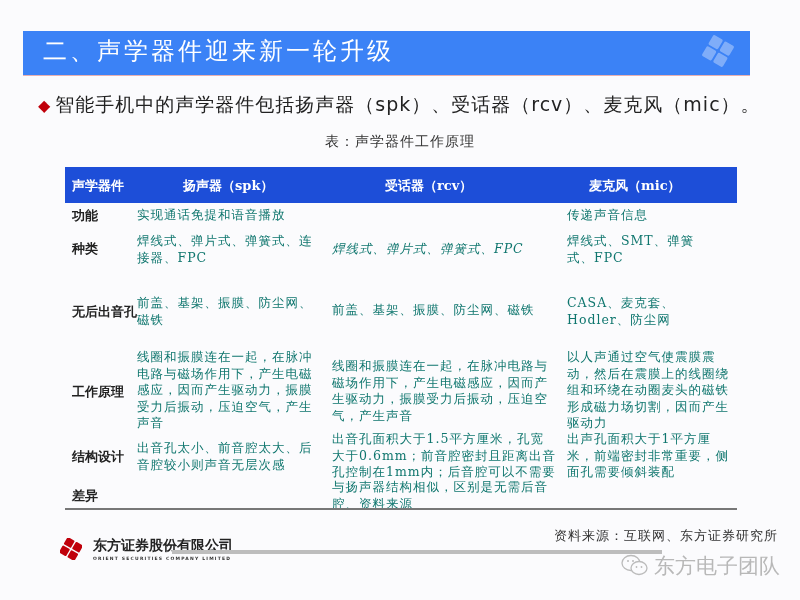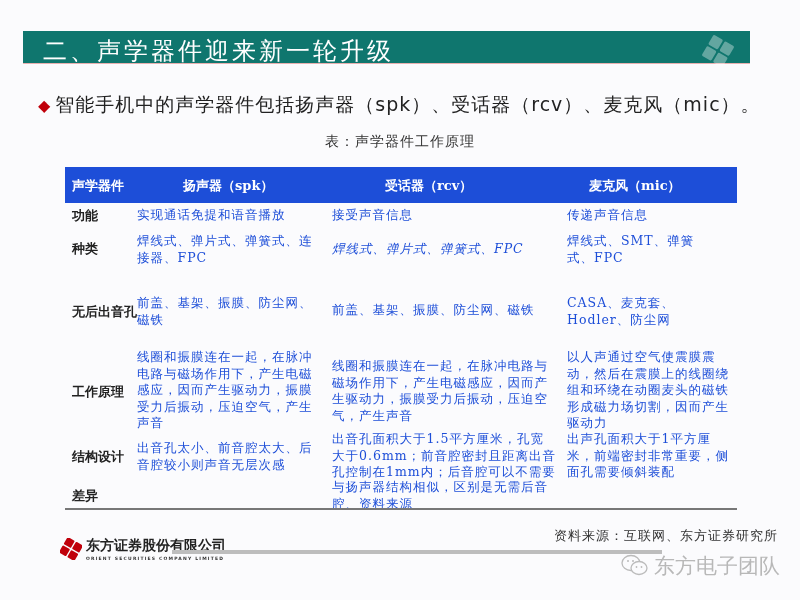--- a/index.html
+++ b/index.html
@@ -1,21 +1,21 @@
 <!DOCTYPE html>
 <html><head>
 <meta charset="utf-8">
 <style>
   * { margin: 0; padding: 0; box-sizing: border-box; }
   html, body { width: 800px; height: 600px; background: #fbfbfd; overflow: hidden; }
   body { position: relative; font-family: "DejaVu Serif", "Liberation Serif", serif; color: #222; }
 
   .title-bar {
-    position: absolute; left: 23px; top: 31px; width: 727px; height: 32px;
-    background: #0f766e; box-shadow: 0 1px 0 #e8b0b0;
+    position: absolute; left: 23px; top: 31px; width: 727px; height: 44px;
+    background: #3b82f6; box-shadow: 0 1px 0 #e8b0b0;
   }
   .title-text {
     position: absolute; left: 20px; top: 4px; color: #fff;
     font-family: "DejaVu Sans", sans-serif; font-size: 24px; letter-spacing: 3px;
     line-height: 32px;
   }
   .title-logo { position: absolute; right: 16px; top: 4px; width: 32px; height: 32px; opacity: 0.35; }
 
   .bullet-line {
     position: absolute; left: 38px; top: 92px; font-size: 19px;
@@ -30,25 +30,25 @@
   }
 
   .table-header {
     position: absolute; left: 65px; top: 167px; width: 672px; height: 36px;
     background: #1d4ed8; color: #fff; font-size: 13px; font-weight: bold;
   }
   .th { position: absolute; top: 10px; }
 
   .table-body { position: absolute; left: 65px; top: 203px; width: 672px; height: 305px; }
   .row-label { position: absolute; left: 7px; font-size: 13px; font-weight: bold; color: #222; }
-  .cell { position: absolute; font-size: 12.5px; line-height: 16.5px; color: #1d4ed8; letter-spacing: 1px; }
+  .cell { position: absolute; font-size: 12.5px; line-height: 16.5px; color: #0f766e; letter-spacing: 1px; }
   .table-bottom-line { position: absolute; left: 65px; top: 508px; width: 672px; height: 2px; background: #777; }
 
   .footer-logo { position: absolute; left: 60px; top: 537px; display: flex; align-items: center; }
-  .footer-logo-text { margin-left: 4px; }
+  .footer-logo-text { margin-left: 11px; }
   .footer-logo-cn { font-family: "DejaVu Sans", sans-serif; font-weight: bold; font-size: 14px; color: #222; letter-spacing: 0px; }
   .footer-logo-en { font-family: "DejaVu Sans", sans-serif; font-size: 4.5px; color: #333; letter-spacing: 1.2px; margin-top: 1px; font-weight: bold; }
   .footer-line { position: absolute; left: 172px; top: 550px; width: 490px; height: 4px; background: #bdbdbd; }
   .source-text { position: absolute; right: 22px; top: 527px; font-size: 13px; color: #333; letter-spacing: 1px; }
   .watermark { position: absolute; right: 20px; top: 552px; display: flex; align-items: center; color: #b8b8b8; font-family: "DejaVu Sans", sans-serif; font-size: 21px; }
   .watermark-icon { width: 30px; height: 26px; margin-right: 4px; }
 </style>
 </head>
 <body>
 
@@ -75,21 +75,20 @@
   <span class="th" style="left:7px;">声学器件</span>
   <span class="th" style="left:118px;">扬声器（spk）</span>
   <span class="th" style="left:320px;">受话器（rcv）</span>
   <span class="th" style="left:524px;">麦克风（mic）</span>
 </div>
 
 <div class="table-body">
 
   <span class="row-label" style="top:4px;">功能</span>
   <div class="cell" style="left:72px; top:4px; width:190px;">实现通话免提和语音播放</div>
-  <div class="cell" style="left:267px; top:4px; width:200px;">接受声音信息</div>
   <div class="cell" style="left:502px; top:4px; width:170px;">传递声音信息</div>
 
   <span class="row-label" style="top:37px;">种类</span>
   <div class="cell" style="left:72px; top:30px; width:185px;">焊线式、弹片式、弹簧式、连接器、FPC</div>
   <div class="cell" style="left:267px; top:38px; width:230px;font-style:italic;">焊线式、弹片式、弹簧式、FPC</div>
   <div class="cell" style="left:502px; top:30px; width:150px;">焊线式、SMT、弹簧式、FPC</div>
 
   <span class="row-label" style="top:100px;">无后出音孔</span>
   <div class="cell" style="left:72px; top:92px; width:180px;">前盖、基架、振膜、防尘网、磁铁</div>
   <div class="cell" style="left:267px; top:99px; width:230px;">前盖、基架、振膜、防尘网、磁铁</div>

